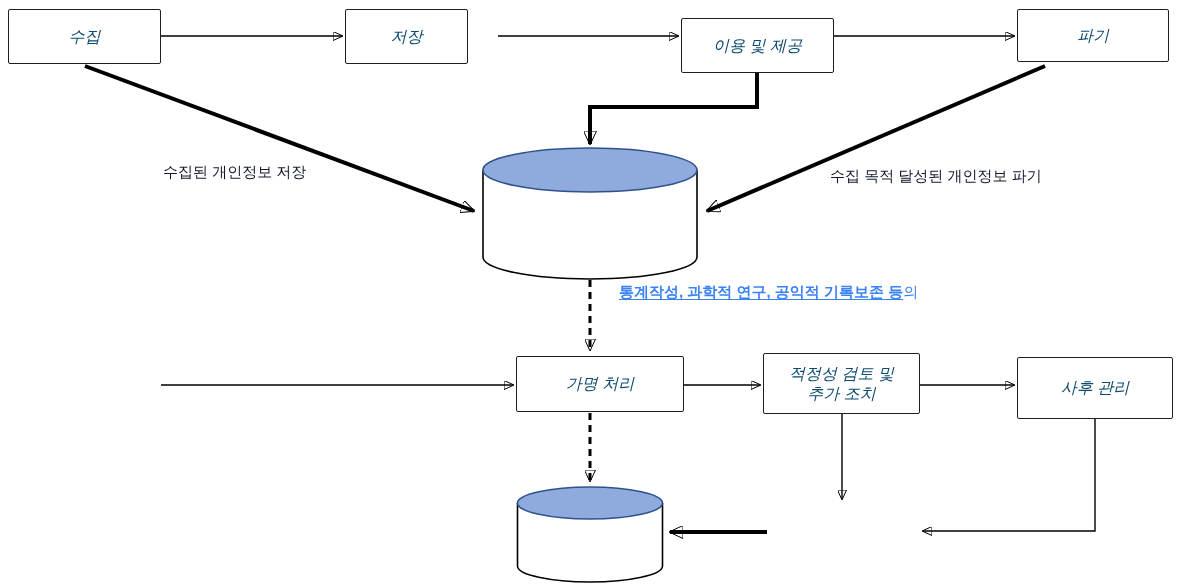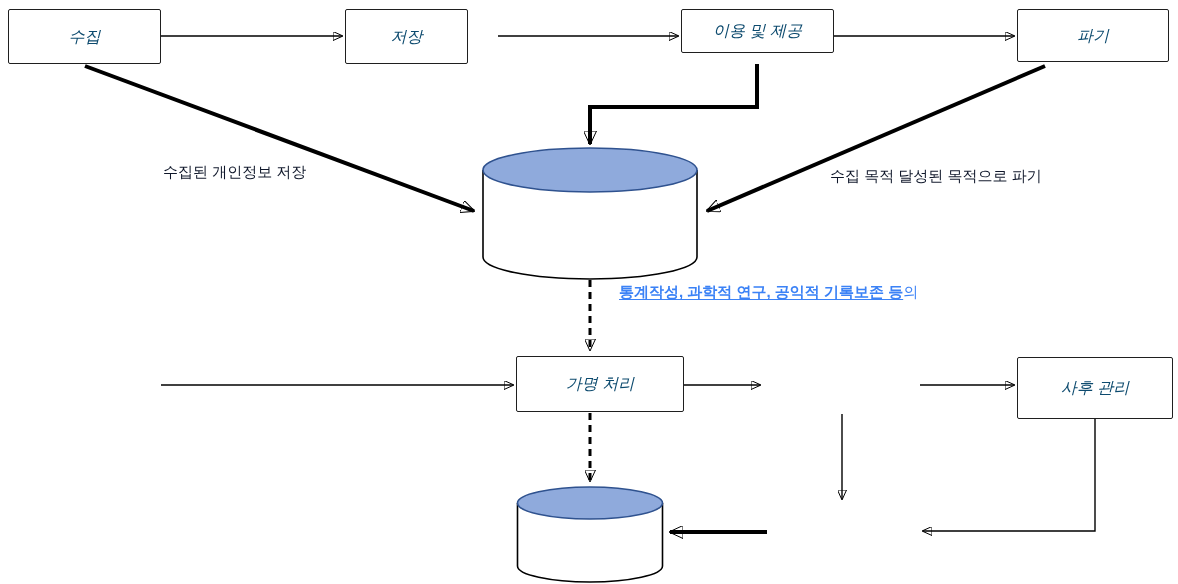--- a/index.html
+++ b/index.html
@@ -114,30 +114,32 @@
     <line class="thick" x1="767" y1="532" x2="670" y2="532" marker-end="url(#mthick)"></line>
 
     <g>
       <path class="cyl-shape" d="M 517.5,503 L 517.5,566 A 72.5,16 0 0 0 662.5,566 L 662.5,503" fill="#4472C4"></path>
       <ellipse class="cyl-shape" cx="590" cy="503" rx="72.5" ry="16" fill="#8FAADC"></ellipse>
     </g>
   </svg>
 
   <div class="box" style="left:8px; top:9px; width:153px; height:55px;">수집</div>
   <div class="box" style="left:345px; top:9px; width:123px; height:55px;">저장</div>
-  <div class="box" style="left:681px; top:9px; width:153px; height:44px;">이용 및 제공</div>
+  <div class="box" style="left:681px; top:18px; width:153px; height:55px;">이용 및 제공</div>
   <div class="box" style="left:1017px; top:9px; width:152px; height:53px;">파기</div>
 
   <div class="edge-label" style="left:163px; top:163px;">수집된 개인정보 저장</div>
-  <div class="edge-label" style="left:830px; top:167px;">수집 목적 달성된 목적으로 파기</div>
+  <div class="edge-label" style="left:830px; top:167px;">수집 목적 달성된 개인정보 파기</div>
 
   <div class="cyl-label" style="left:483px; top:212px; width:214px;">개인정보</div>
   <div class="cyl-label" style="left:517px; top:524px; width:146px;">가명정보</div>
 
   <div class="note" style="left:619px; top:282px;">
     <div><span class="em">통계작성, 과학적 연구, 공익적 기록보존 등</span><span>의</span></div>
   </div>
 
   <div class="box" style="left:516px; top:356px; width:168px; height:56px;">가명 처리</div>
+  <div class="box" style="left:763px; top:353px; width:157px; height:61px;">적정성 검토 및
+추가 조치</div>
   <div class="box" style="left:1017px; top:357px; width:156px; height:62px;">사후 관리</div>
 
 
 </div>
 
 </body></html>

